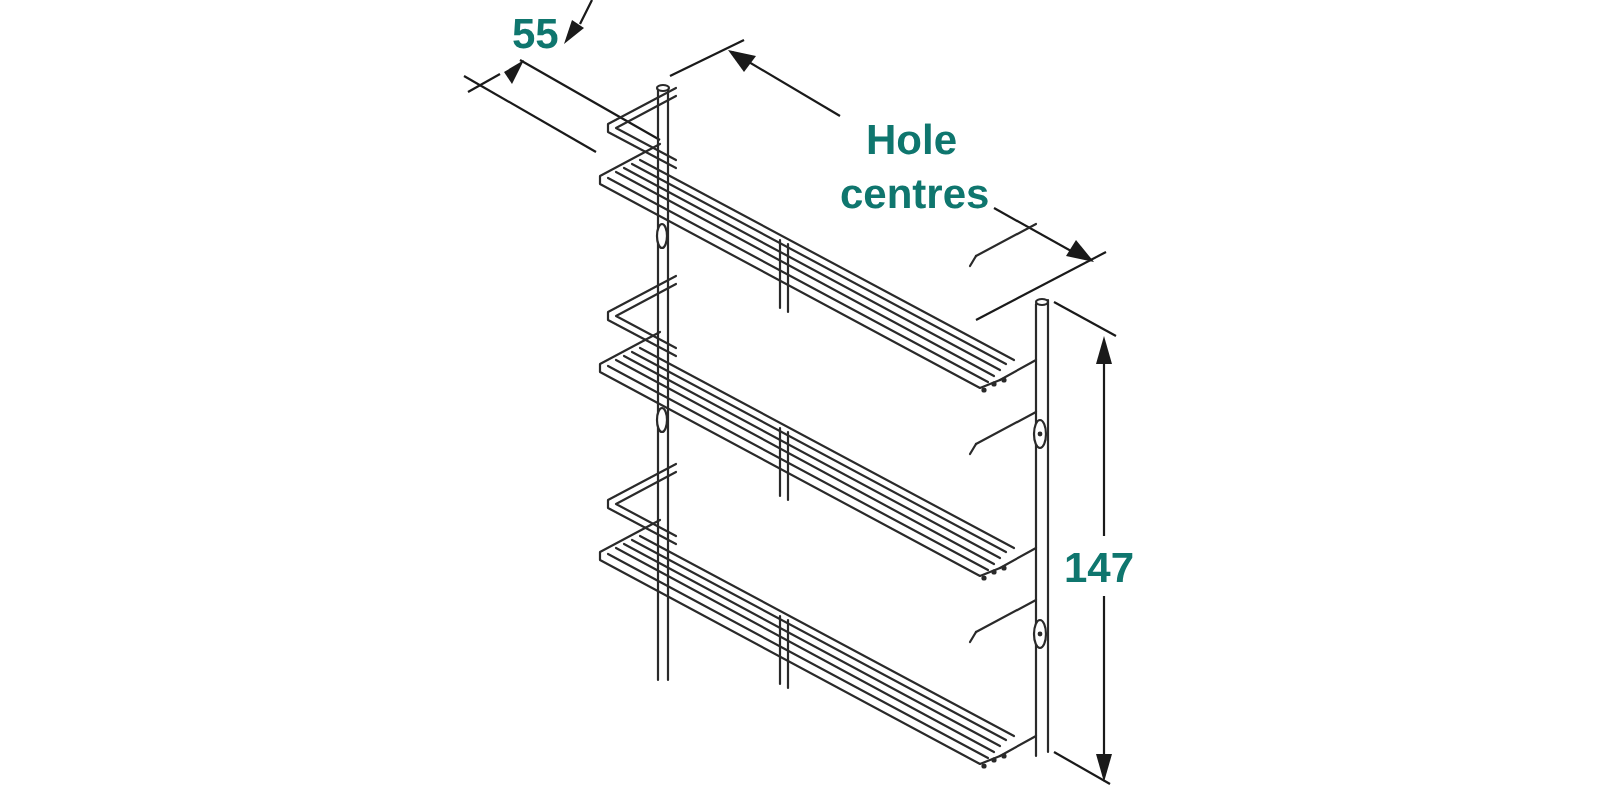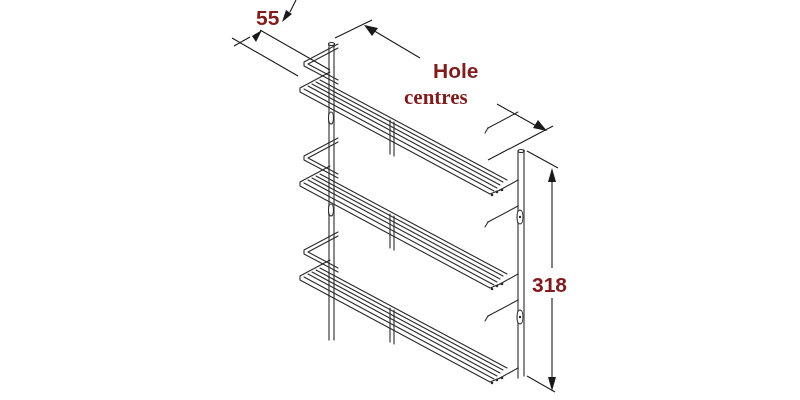--- a/index.html
+++ b/index.html
@@ -2,28 +2,28 @@
 <html><head>
 <meta charset="utf-8">
 <style>
   html, body { margin: 0; padding: 0; background: #ffffff; }
   body { width: 800px; height: 400px; overflow: hidden; position: relative; }
   #canvas { position: absolute; left: 0; top: 0; width: 800px; height: 400px; }
   .lbl {
     position: absolute;
     font-family: "Liberation Sans", sans-serif;
     font-weight: bold;
-    color: #7f1d1d;
+    color: #0f766e;
     font-size: 21px;
     line-height: 1;
     white-space: nowrap;
   }
   #lbl-55 { left: 256px; top: 7px; }
   #lbl-hole { left: 433px; top: 60px; text-align: left; width: 80px; }
-  #lbl-centres { left: 404px; top: 87px; font-family: Liberation Serif, serif; }
+  #lbl-centres { left: 420px; top: 87px; }
   #lbl-318 { left: 532px; top: 274px; }
   svg .wire { fill: none; stroke: #2a2a2a; stroke-width: 1.1; stroke-linecap: round; stroke-linejoin: round; }
   svg .dim { fill: none; stroke: #1a1a1a; stroke-width: 1.1; }
   svg .arrow { fill: #1a1a1a; stroke: none; }
   svg .post { fill: #ffffff; stroke: #2a2a2a; stroke-width: 1.1; }
 </style>
 </head>
 <body>
 
 <svg id="canvas" viewBox="0 0 800 400" xmlns="http://www.w3.org/2000/svg">
@@ -109,13 +109,13 @@
     <use href="#shelf" x="0" y="138"></use>
   </g>
   <g>
     <use href="#shelf" x="0" y="232"></use>
   </g>
 </svg>
 
 <div class="lbl" id="lbl-55">55</div>
 <div class="lbl" id="lbl-hole">Hole</div>
 <div class="lbl" id="lbl-centres">centres</div>
-<div class="lbl" id="lbl-318">318</div>
+<div class="lbl" id="lbl-318">147</div>
 
 </body></html>

